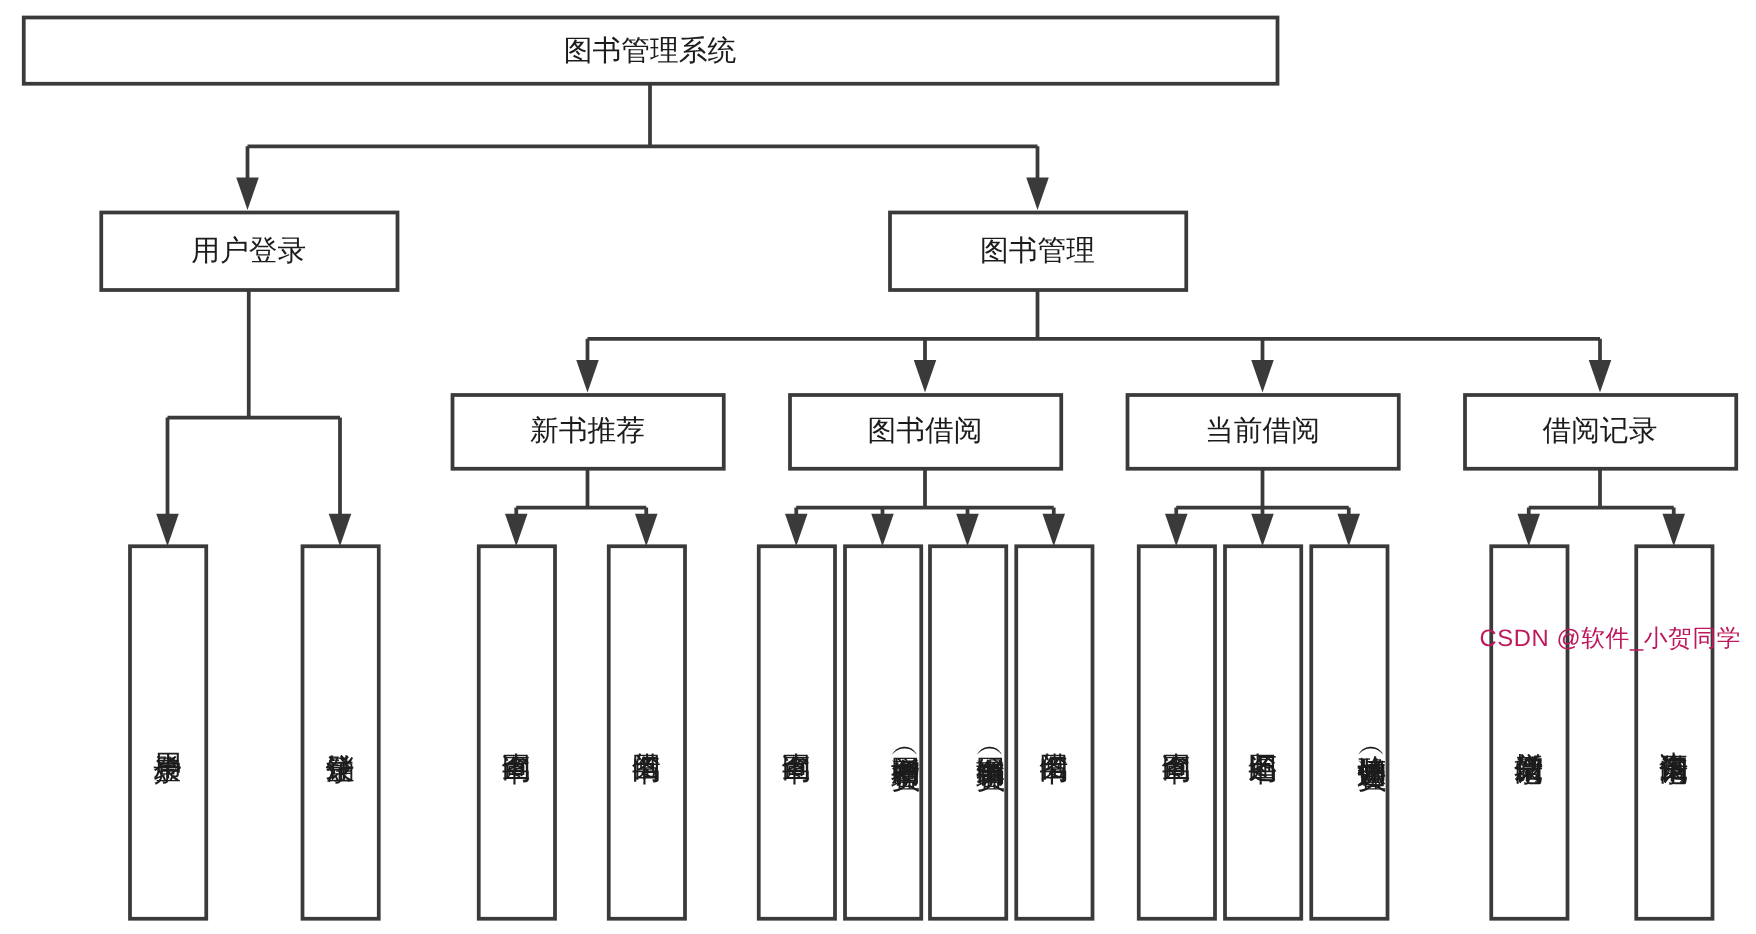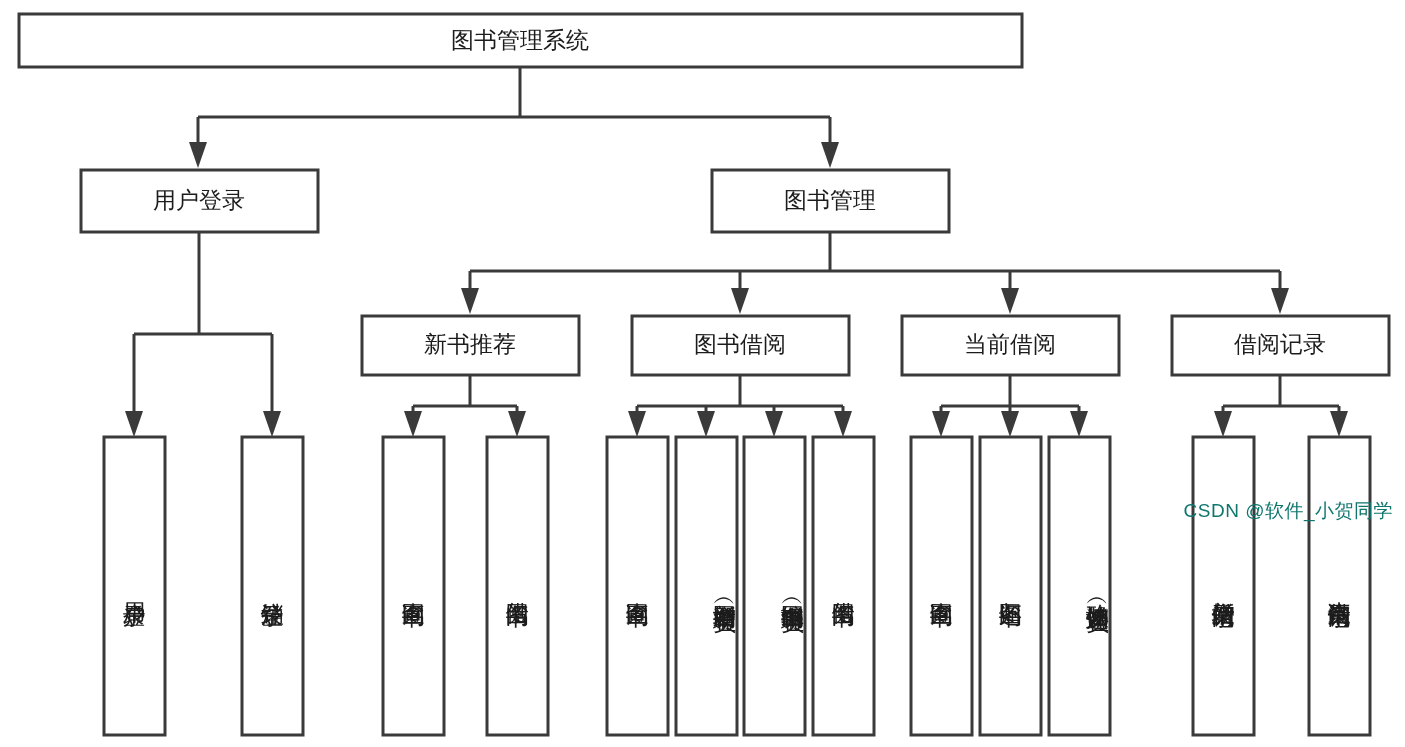--- a/index.html
+++ b/index.html
@@ -62,21 +62,21 @@
     letter-spacing: 1px;
     white-space: nowrap;
     pointer-events: none;
   }
   .watermark {
     position: absolute;
     right: 12px;
     bottom: 6px;
     font-family: "Liberation Sans", "DejaVu Sans", sans-serif;
     font-size: 19px;
-    color: #0f766e;
+    color: #be185d;
     white-space: nowrap;
     letter-spacing: 0.5px;
   }
 </style>
 </head>
 <body>
 
 <div id="diagram-root">
 
   <svg class="flow" viewBox="0 0 1405 747" xmlns="http://www.w3.org/2000/svg">

